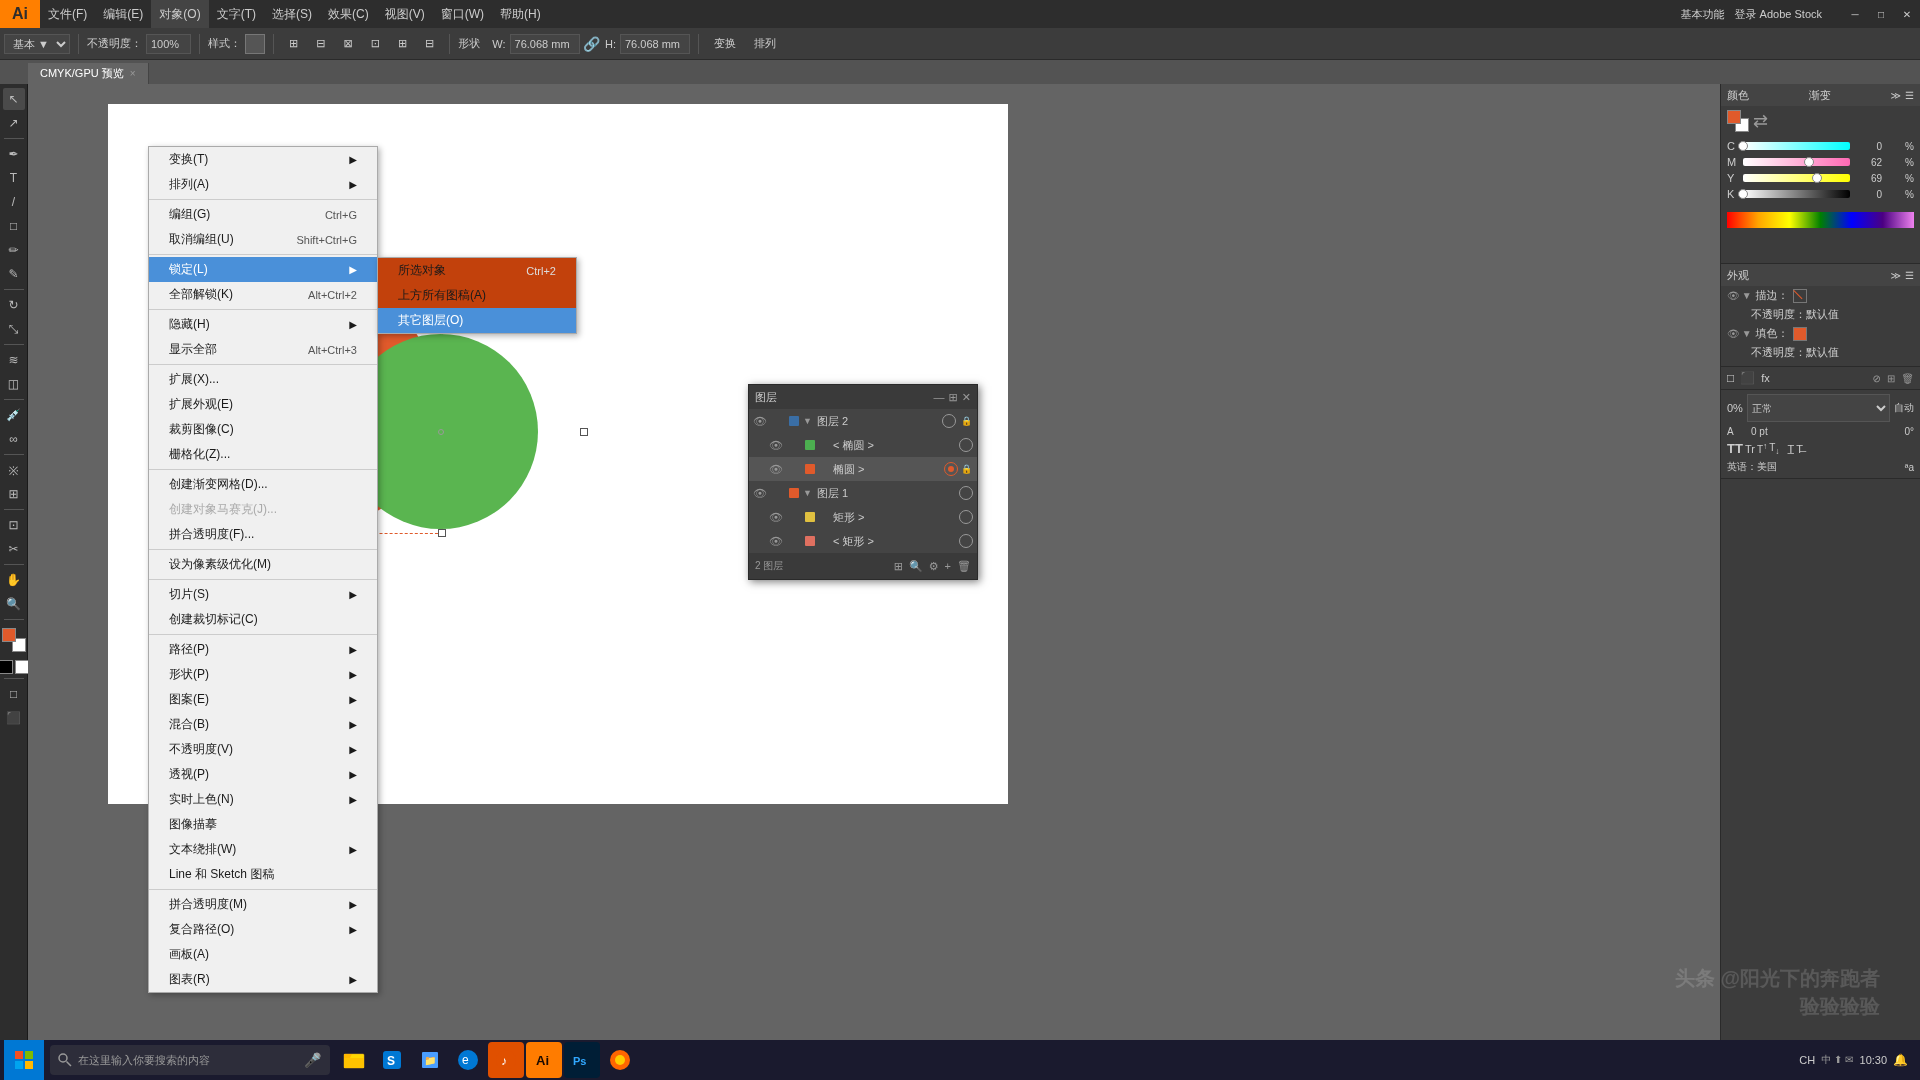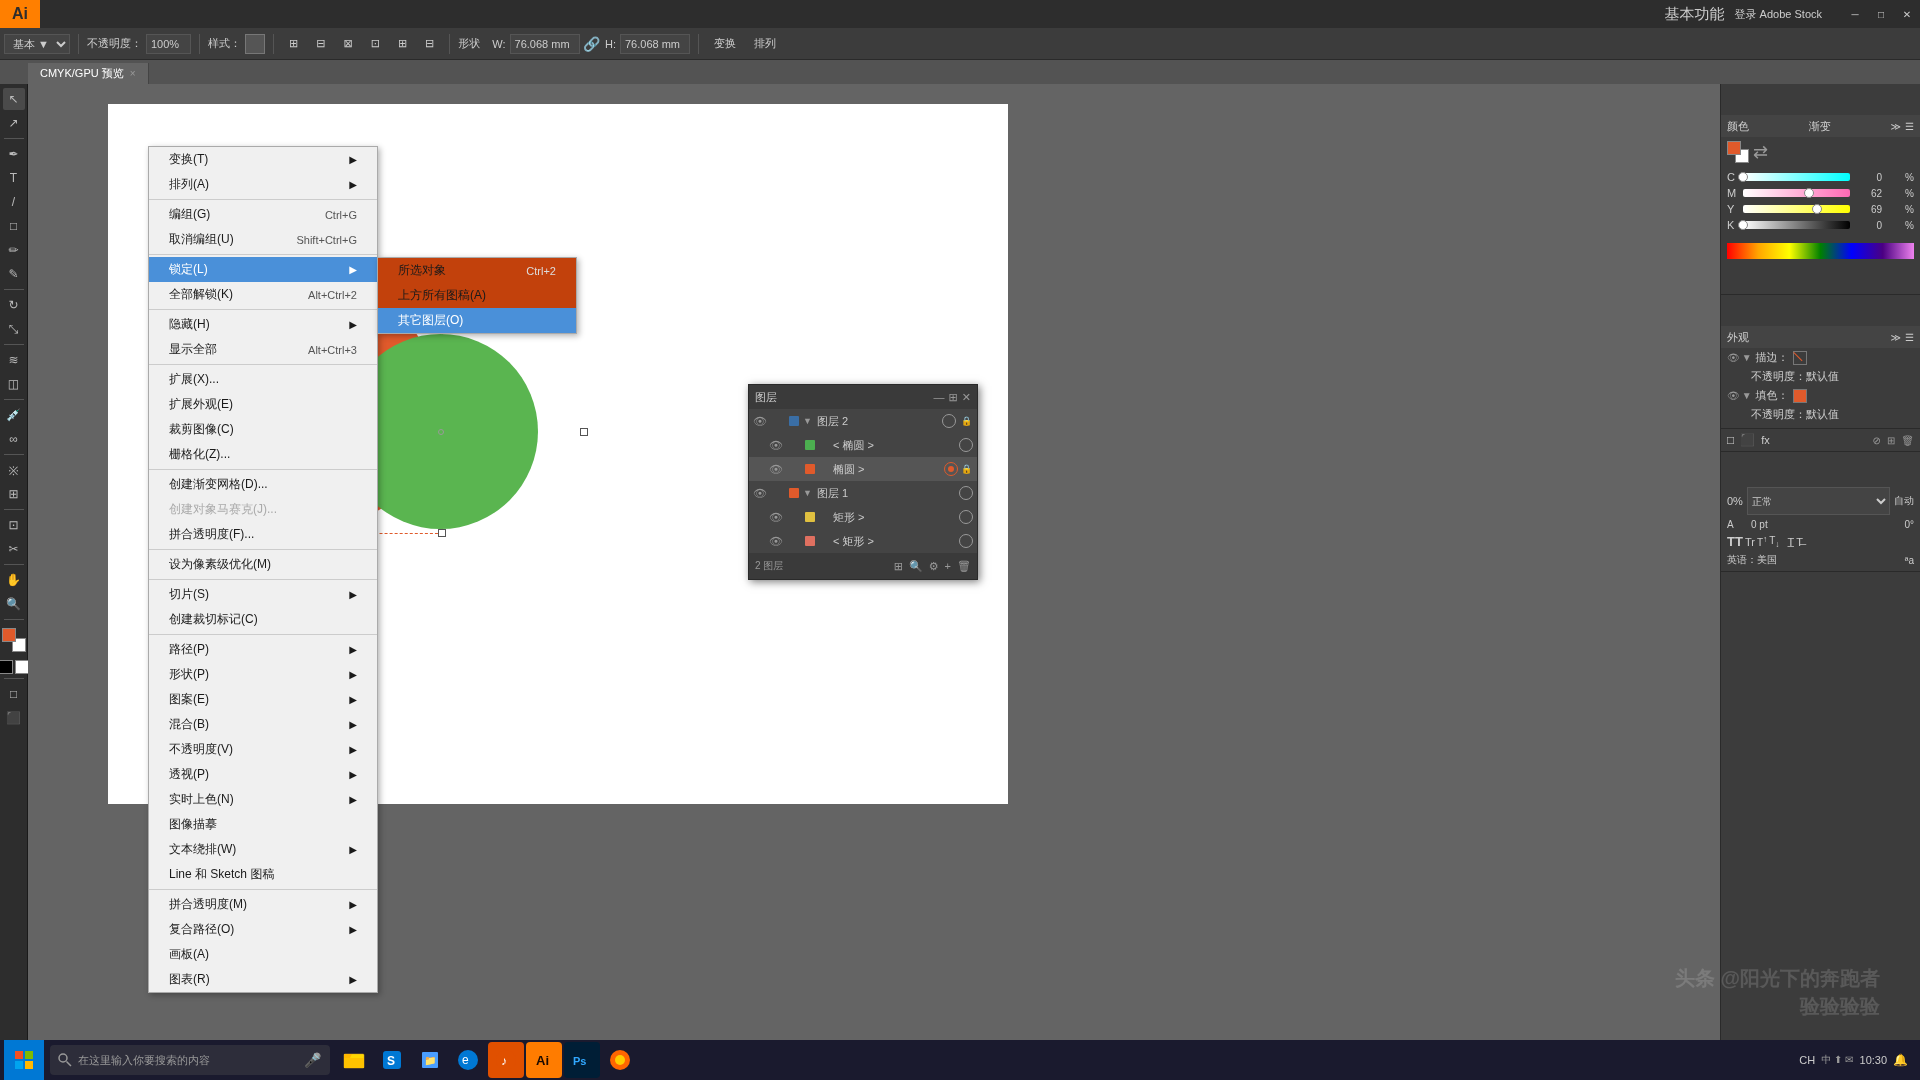--- a/index.html
+++ b/index.html
@@ -37,21 +37,21 @@
     .tool-btn { width: 22px; height: 22px; display: flex; align-items: center; justify-content: center; cursor: pointer; border-radius: 2px; color: #bbb; font-size: 12px; }
     .tool-btn.active { background: #4a4a4a; }
     .tool-sep { width: 20px; height: 1px; background: #555; margin: 2px 0; }
 
     
     .canvas-area { flex: 1; background: #646464; position: relative; overflow: hidden; }
     .canvas-content { position: absolute; top: 20px; left: 80px; width: 900px; height: 700px; background: white; }
 
     
     .right-panel { width: 200px; background: #3c3c3c; border-left: 1px solid #2a2a2a; display: flex; flex-direction: column; }
-    .panel-section { border-bottom: 1px solid #2a2a2a; margin-top: 31px; }
+    .panel-section { border-bottom: 1px solid #2a2a2a; }
     .panel-header { height: 22px; background: #444; display: flex; align-items: center; padding: 0 6px; font-size: 11px; color: #ccc; justify-content: space-between; }
     .color-panel { height: 180px; }
     .color-sliders { padding: 4px 6px; }
     .slider-row { display: flex; align-items: center; margin-bottom: 4px; gap: 4px; }
     .slider-label { width: 12px; font-size: 11px; color: #ccc; }
     .slider-track { flex: 1; height: 8px; border-radius: 2px; position: relative; }
     .slider-c { background: linear-gradient(to right, white, cyan); }
     .slider-m { background: linear-gradient(to right, white, #ff69b4); }
     .slider-y { background: linear-gradient(to right, white, yellow); }
     .slider-k { background: linear-gradient(to right, white, black); }
@@ -109,22 +109,33 @@
     .taskbar-right { margin-left: auto; display: flex; align-items: center; gap: 6px; padding-right: 8px; font-size: 11px; color: #ccc; }
 
     
     .watermark { position: absolute; bottom: 60px; right: 40px; font-size: 20px; color: rgba(255,255,255,0.15); font-weight: bold; z-index: 10; text-align: right; line-height: 1.4; }
   </style>
 </head>
 <body>
 
 <div class="menu-bar">
   <div class="ai-logo">Ai</div>
+  <div class="menu-items">
+    <div class="menu-item">文件(F)</div>
+    <div class="menu-item">编辑(E)</div>
+    <div class="menu-item active">对象(O)</div>
+    <div class="menu-item">文字(T)</div>
+    <div class="menu-item">选择(S)</div>
+    <div class="menu-item">效果(C)</div>
+    <div class="menu-item">视图(V)</div>
+    <div class="menu-item">窗口(W)</div>
+    <div class="menu-item">帮助(H)</div>
+  </div>
   <div class="menu-bar-right">
-    <span style="color:#ccc;font-size:15px;cursor:pointer;">基本功能</span>
+    <span style="color:#ccc;font-size:11px;cursor:pointer;">基本功能</span>
     <span style="color:#ccc;font-size:11px;cursor:pointer;">登录 Adobe Stock</span>
   </div>
   <div class="window-controls">
     <div class="win-btn">─</div>
     <div class="win-btn">□</div>
     <div class="win-btn close">✕</div>
   </div>
 </div>
 
 <div class="toolbar">

